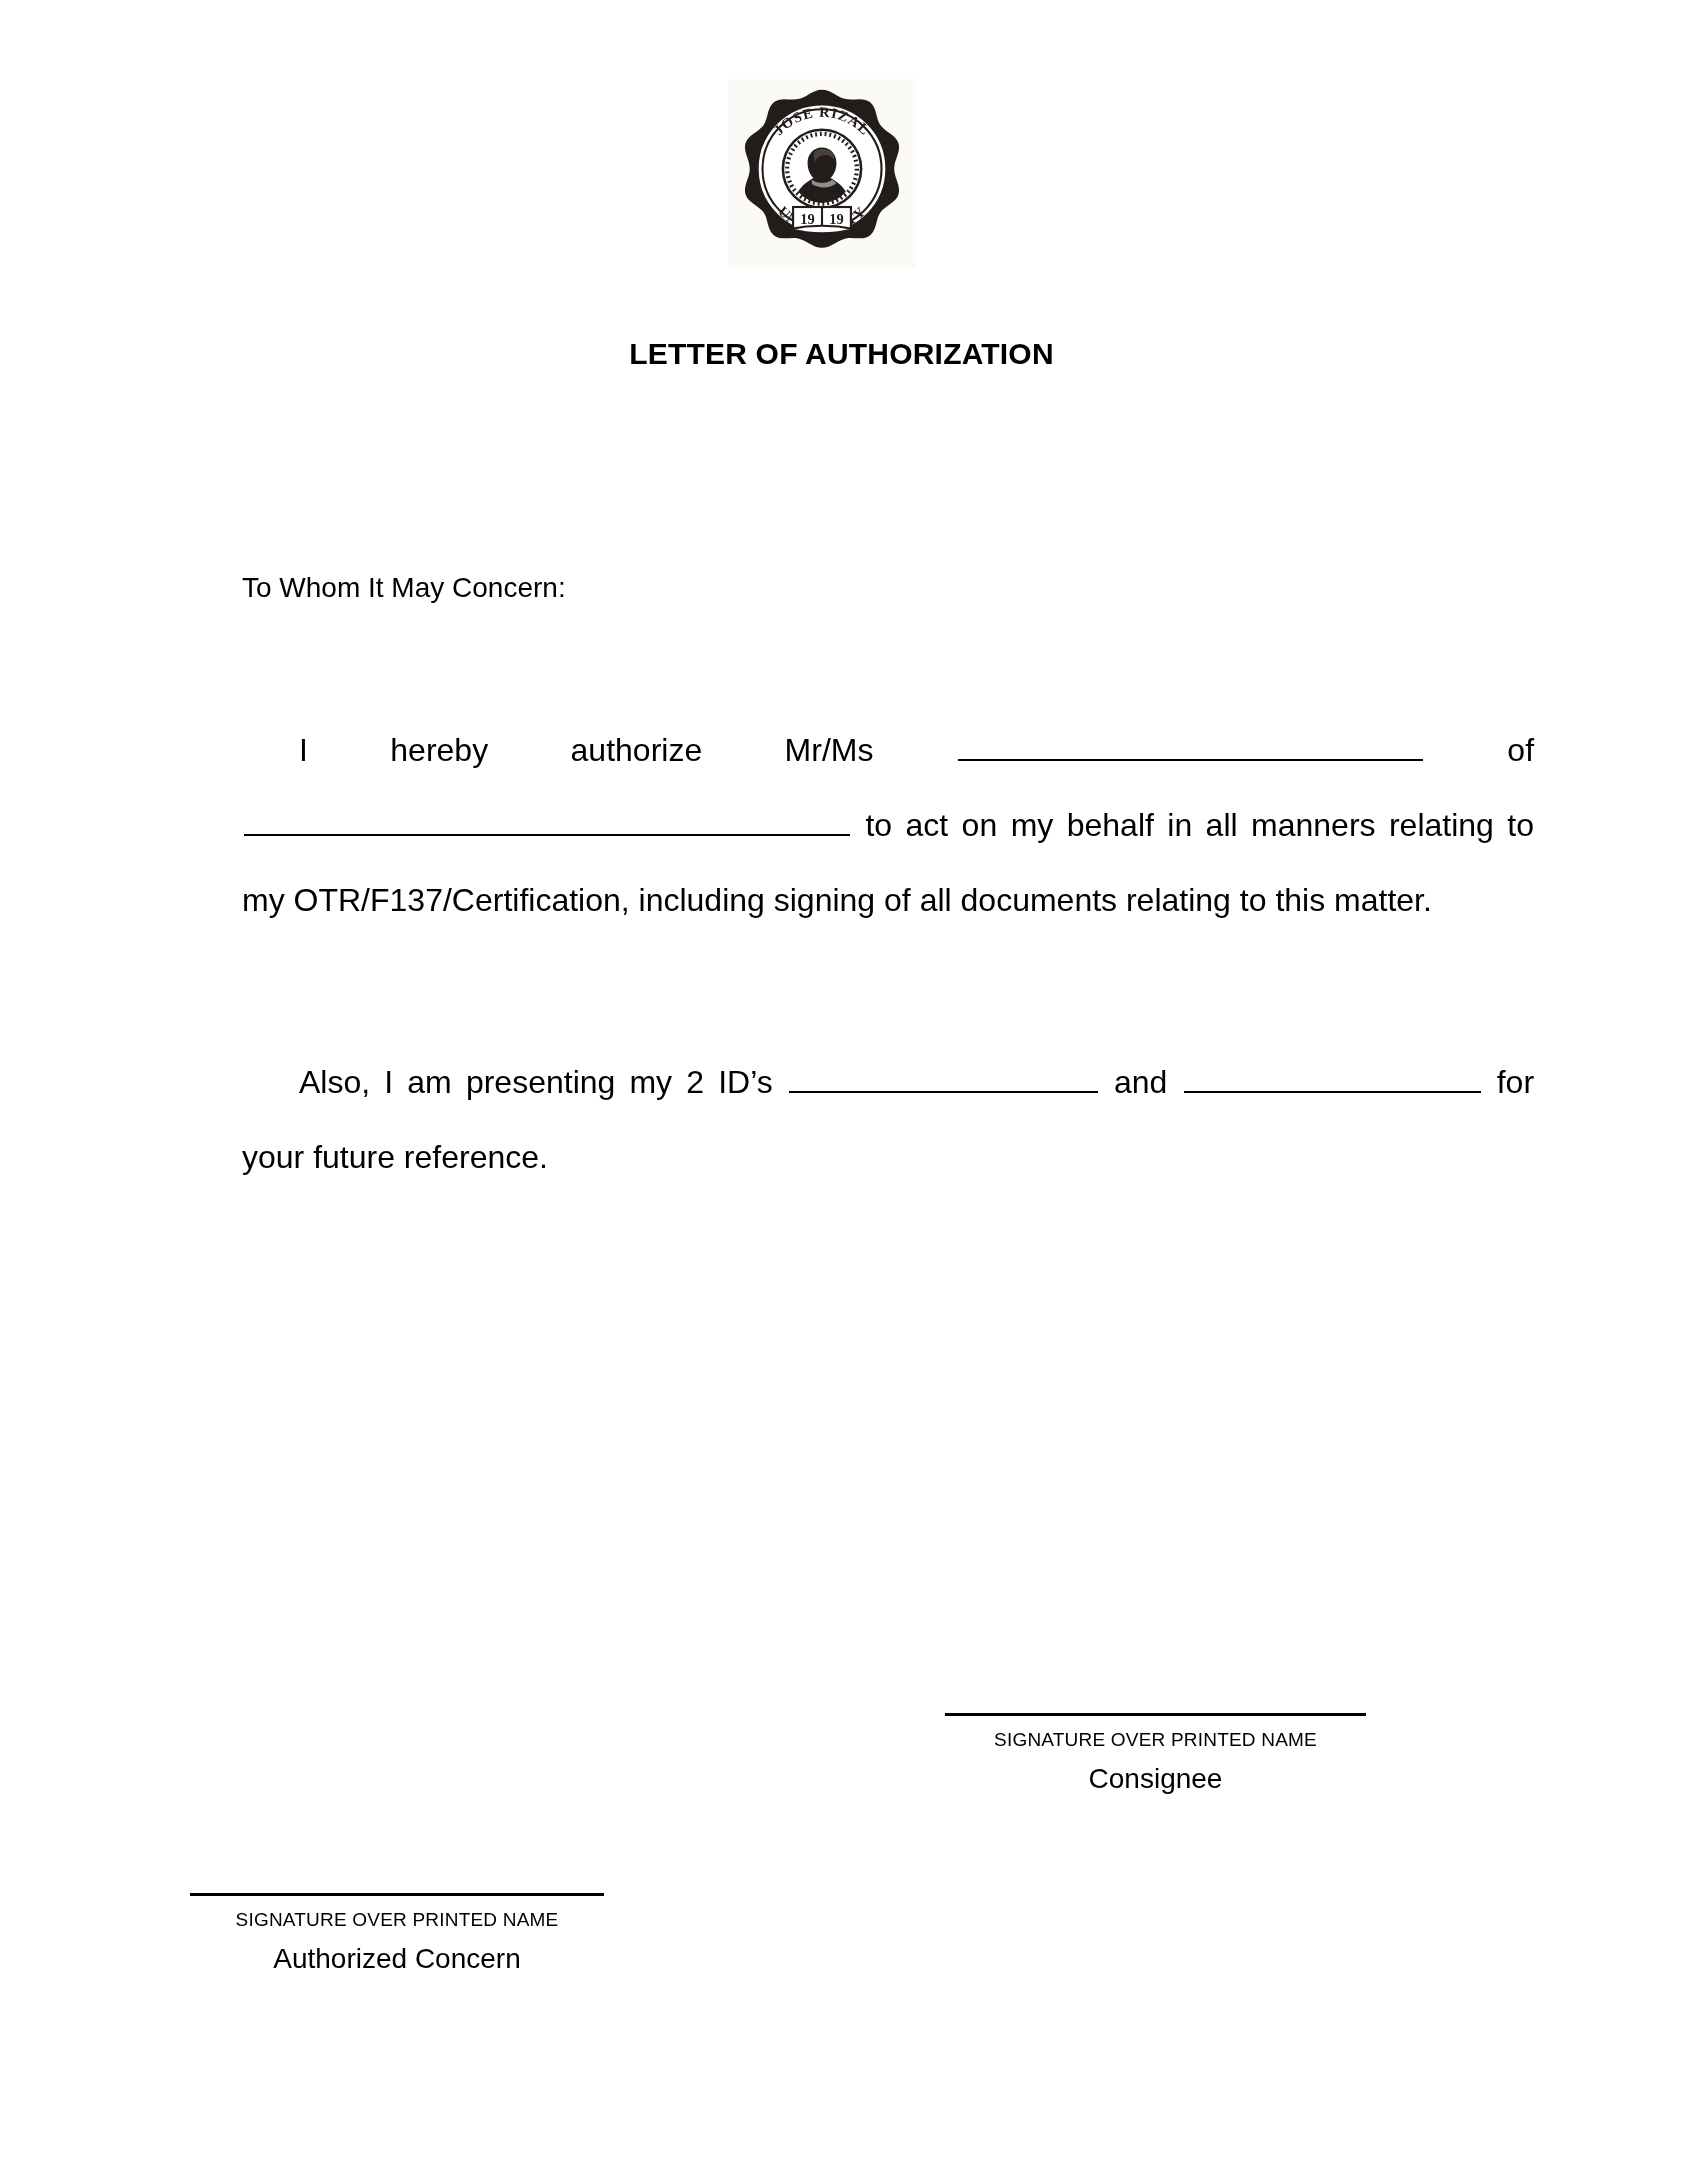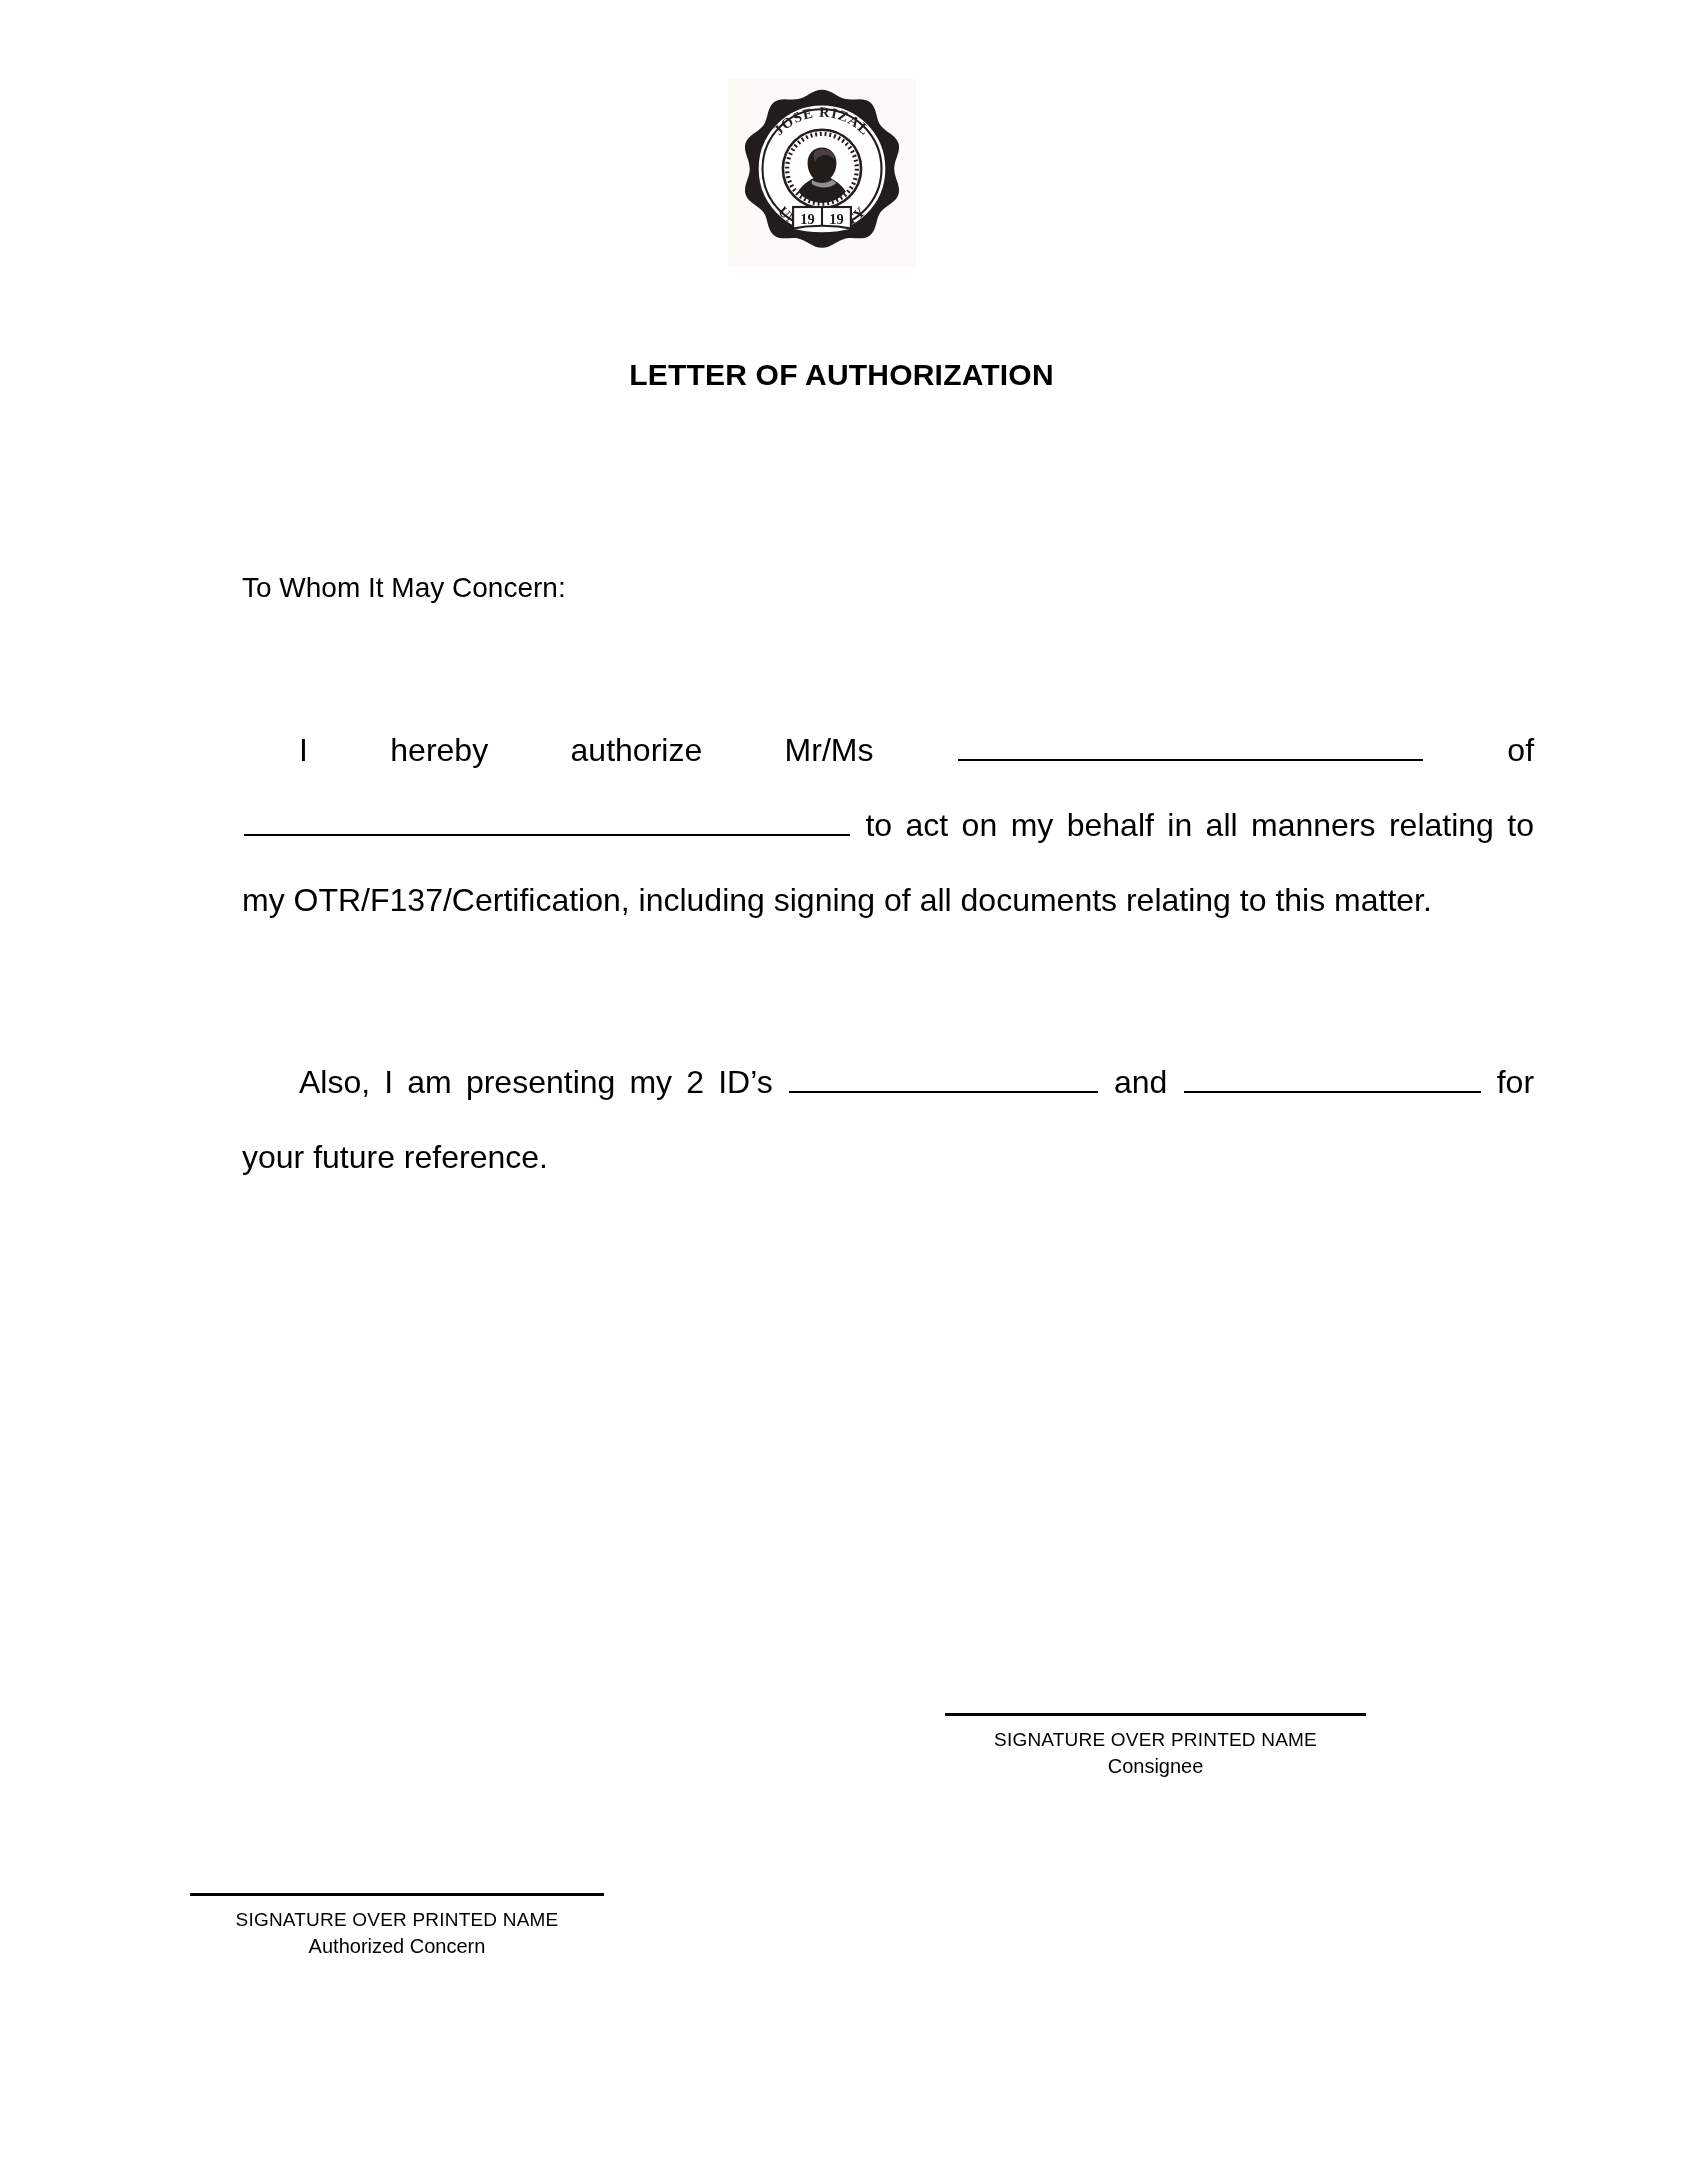--- a/index.html
+++ b/index.html
@@ -33,21 +33,21 @@
     display: flex;
     align-items: center;
     justify-content: center;
   }
   .logo-box svg { display: block; }
 
   
   .title {
     position: absolute;
     left: 0;
-    top: 358px;
+    top: 337px;
     width: 1683px;
     text-align: center;
     font-size: 30px;
     font-weight: bold;
     letter-spacing: 0.2px;
   }
 
   
   .body-block {
     position: absolute;
@@ -96,22 +96,22 @@
     width: 100%;
     height: 0;
   }
   .sig-caption {
     font-size: 19px;
     letter-spacing: 0.2px;
     margin-top: 13px;
     white-space: nowrap;
   }
   .sig-role {
-    font-size: 20px;
-    margin-top: 4px;
+    font-size: 28px;
+    margin-top: 12px;
     white-space: nowrap;
   }
 
   .sig-consignee {
     left: 945px;
     top: 1713px;
     width: 421px;
   }
   .sig-authorized {
     left: 190px;

